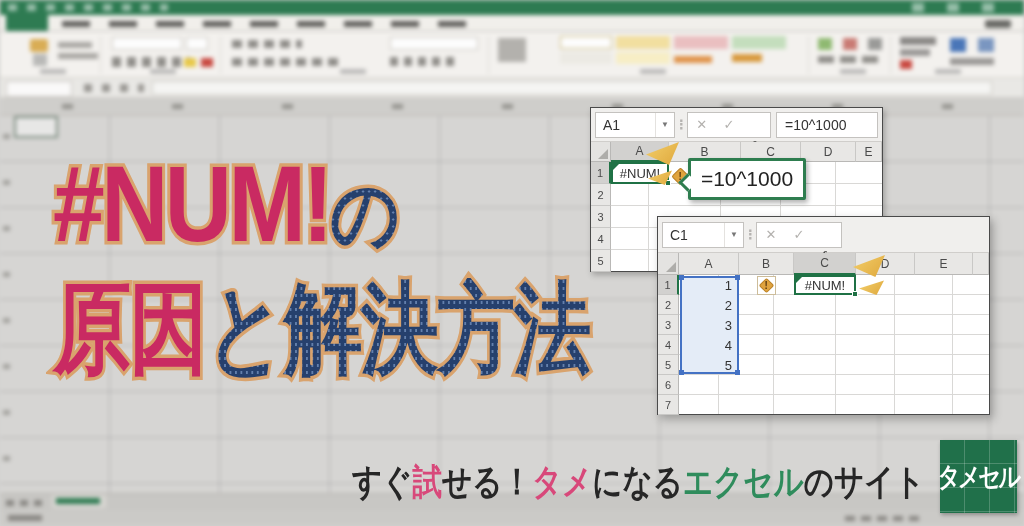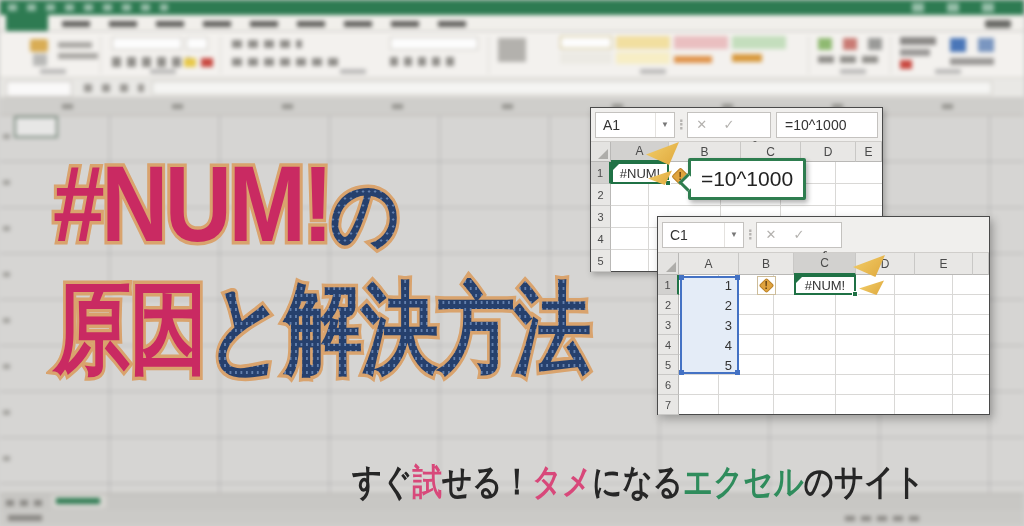--- a/index.html
+++ b/index.html
@@ -350,14 +350,18 @@
       <span class="fh"></span>
     </div>
     <div class="kite" style="left:195px;top:37px;width:32px;height:23px"></div>
     <div class="kite" style="left:201px;top:63px;width:25px;height:15px"></div>
   </div>
 
   <div class="tagline">
     <span>すぐ</span><span class="t-pink dots-pink">試</span><span>せる！</span><span class="t-pink dots-pink">タメ</span><span>になる</span><span class="t-green">エク</span><span class="t-green dots-green">セル</span><span>のサイト</span>
   </div>
 
+  <div class="logo">
+    <span class="logo-grid"></span>
+    <span class="logo-text">タメセル</span>
+  </div>
 
 </div>
 
 </body></html>

